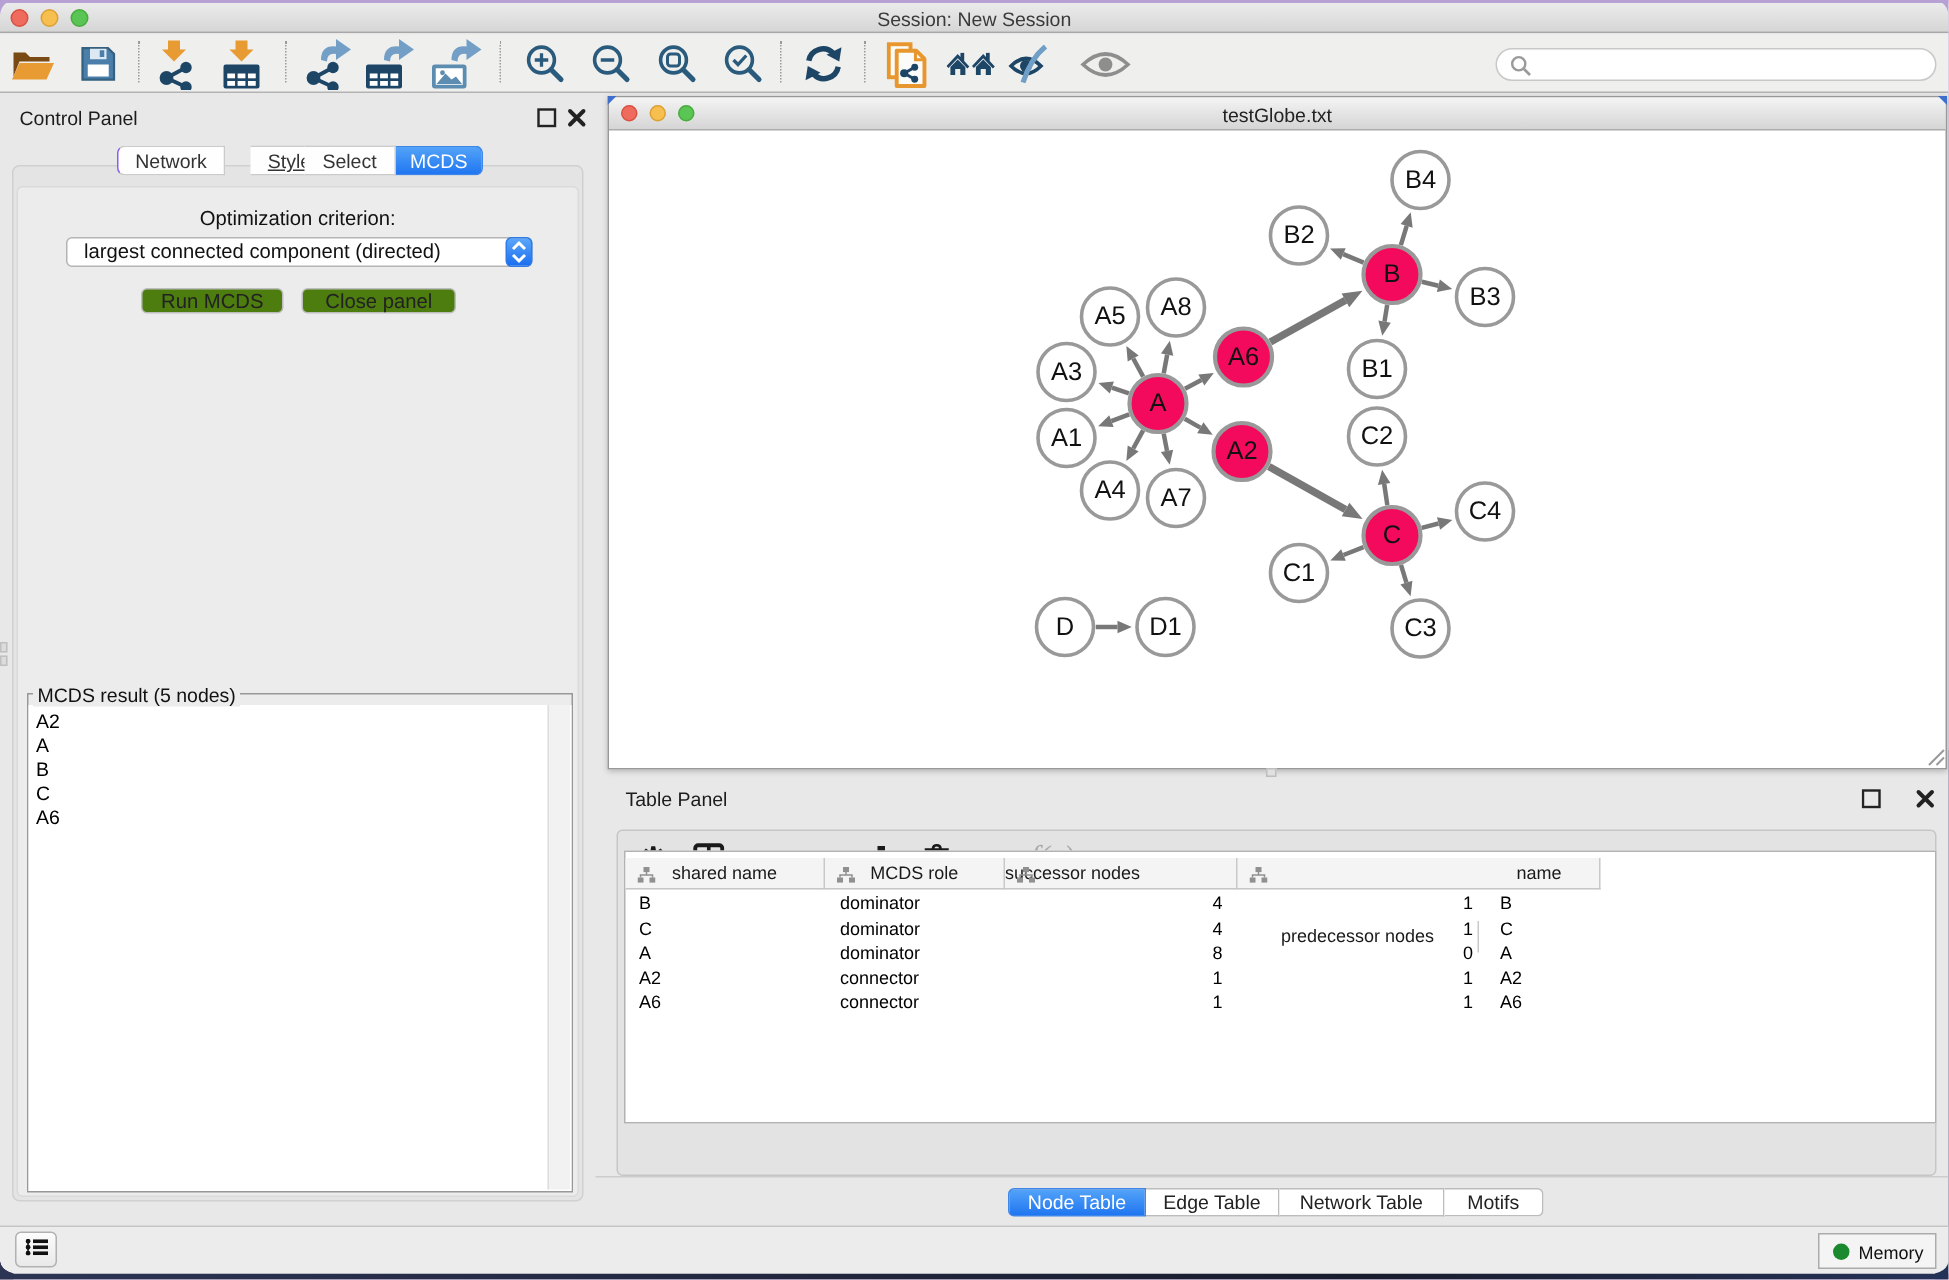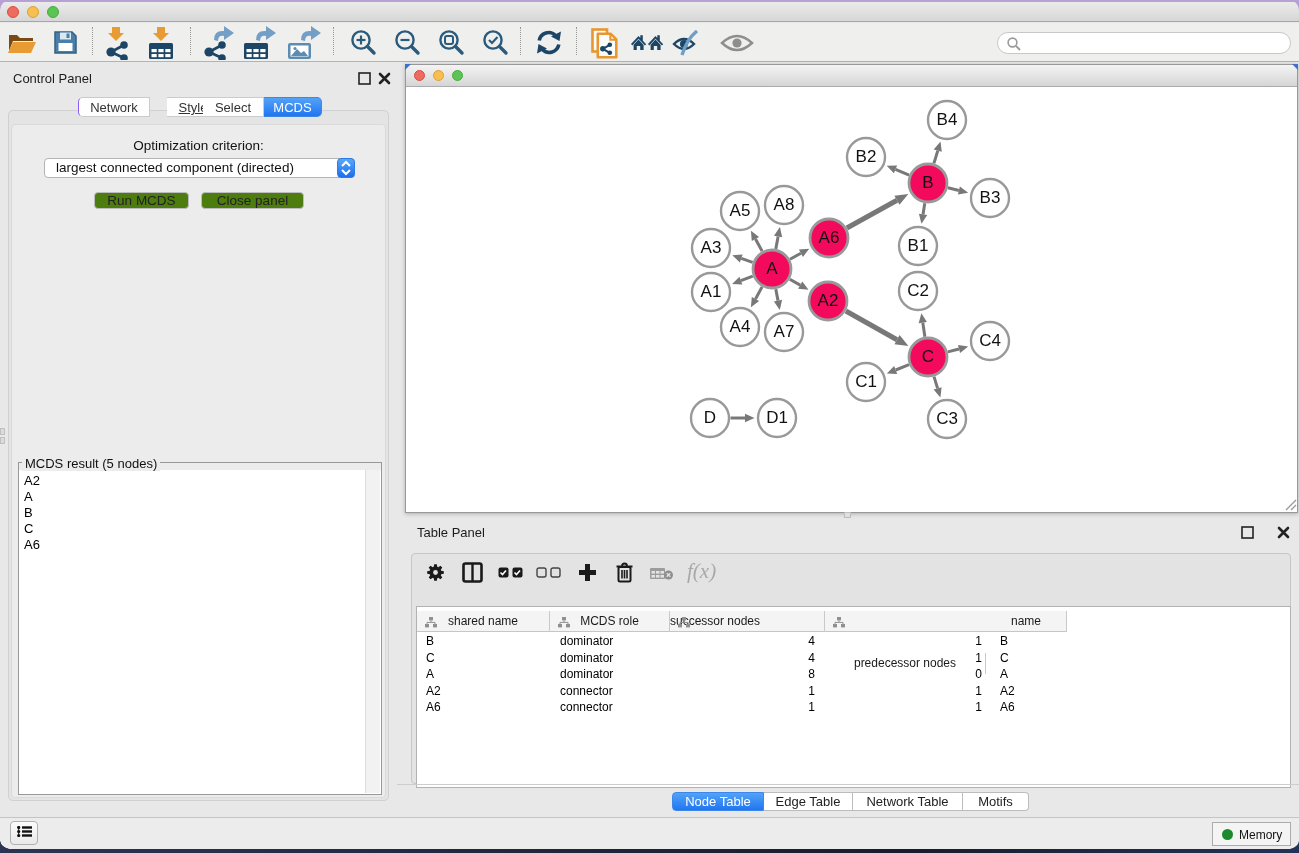--- a/index.html
+++ b/index.html
@@ -18,20 +18,21 @@
 .btab{top:792px;height:19px;background:#fff;border:1px solid #bcbcbc;border-left:none;color:#222;text-align:center;line-height:18px;}
 .btabsel{background:linear-gradient(#53a3f8,#2076f1);color:#fff;border-color:#3e86e8;}
 </style></head><body>
 <div class="abs navybot"></div>
 <div class="abs win"></div>
 
 <div class="abs titlebar">
  <div class="tl" style="left:7px;top:4px;background:#ef6b5e;border:1px solid #d8503f;"></div>
  <div class="tl" style="left:27px;top:4px;background:#f6bf50;border:1px solid #dda033;"></div>
  <div class="tl" style="left:47px;top:4px;background:#5ac454;border:1px solid #46ad3b;"></div>
+ <div class="abs" style="width:100%;text-align:center;top:3px;color:#3a3a3a;">Session: New Session</div>
 </div>
 <div class="abs toolbar"></div>
 
 <svg class="abs" style="left:7px;top:31px" width="30" height="24" viewBox="0 0 30 24">
 <path d="M2 4 L10 4 L13 7 L26 7 L26 10 L6 10 L2 20 Z" fill="#7a4a14"></path>
 <path d="M6 11 L29 11 L24 22 L1 22 Z" fill="#e89a33"></path>
 </svg>
 <svg class="abs" style="left:53px;top:30px" width="25" height="25" viewBox="0 0 25 25">
 <path d="M2 2 L19 2 L23 6 L23 23 L2 23 Z" fill="#4a7fab" stroke="#34617f" stroke-width="1.5"></path>
 <rect x="7" y="2.5" width="11" height="7" fill="#dce8f2"></rect>
@@ -174,20 +175,21 @@
  <div style="position:absolute;right:1px;top:0;width:15px;height:323px;background:#f2f2f2;border-left:1px solid #dedede;"></div>
  <div style="padding:3px 0 0 5px;line-height:16px;color:#000;">A2<br>A<br>B<br>C<br>A6</div>
 </div>
 <div class="abs" style="left:22px;top:456px;background:#ececec;padding:0 3px;color:#111;">MCDS result (5 nodes)</div>
 
 <div class="abs" style="left:405px;top:64px;width:893px;height:449px;background:#fff;border:1px solid #989898;box-shadow:0 1px 4px rgba(0,0,0,.25);"></div>
 <div class="abs" style="left:406px;top:65px;width:891px;height:22px;background:linear-gradient(#f4f4f4,#d5d5d5);border-bottom:1px solid #ababab;">
   <div class="tl" style="left:8px;top:5px;width:11px;height:11px;background:#ef6b5e;border:1px solid #d8503f;"></div>
   <div class="tl" style="left:27px;top:5px;width:11px;height:11px;background:#f6bf50;border:1px solid #dda033;"></div>
   <div class="tl" style="left:46px;top:5px;width:11px;height:11px;background:#5ac454;border:1px solid #46ad3b;"></div>
+  <div class="abs" style="width:100%;text-align:center;top:4px;color:#222;">testGlobe.txt</div>
 </div>
 <svg class="abs" style="left:405px;top:64px" width="6" height="6">
     <path d="M0 0 L6 0 L0 6 Z" fill="#3f6fcc"></path>
   </svg>
 <svg class="abs" style="left:1292px;top:64px" width="6" height="6">
     <path d="M0 0 L6 0 L6 6 Z" fill="#3f6fcc"></path>
   </svg>
 <svg class="abs" style="left:406px;top:87px" width="891" height="423" viewBox="0 0 891 423">
 
 <line x1="356.1" y1="164.1" x2="349.5" y2="152.0" stroke="#787878" stroke-width="3"></line>
@@ -324,21 +326,21 @@
       <rect x="6" y="4" width="3.5" height="2.6"></rect>
       <rect x="10.5" y="4" width="3.5" height="2.6"></rect>
 <rect x="1.5" y="8" width="3.5" height="2.6"></rect>
       <rect x="6" y="8" width="3.5" height="2.6"></rect>
       <rect x="10.5" y="8" width="3.5" height="2.6"></rect>
 </g>
     <circle cx="18.5" cy="8" r="4.5" fill="#8f8f8f"></circle>
 <path d="M16.7 6.2 L20.3 9.8 M20.3 6.2 L16.7 9.8" stroke="#e3e3e3" stroke-width="1.3"></path>
   </svg>
 <div class="abs" style="left:687px;top:559px;font-family:'Liberation Serif',serif;font-style:italic;font-size:21px;color:#a9a9a9;">f(x)</div>
-<div class="abs" style="left:416px;top:606px;width:875px;height:182px;background:#fff;border:1px solid #b2b2b2;">
+<div class="abs" style="left:416px;top:567px;width:875px;height:182px;background:#fff;border:1px solid #b2b2b2;">
 <div style="position:absolute;left:0;top:4px;width:650px;height:21px;background:#f4f4f4;border-bottom:1px solid #c6c6c6;"></div>
 <div style="position:absolute;left:0px;top:4px;width:133px;height:21px;border-right:1px solid #c9c9c9;font-size:12px;color:#1a1a1a;text-align:center;line-height:21px;">shared name</div>
 <div style="position:absolute;left:8px;top:9px;"><svg width="12" height="11" viewBox="0 0 12 11">
         <g fill="#909090">
           <rect x="4" y="0" width="4" height="3.4"></rect>
           <rect x="0" y="7" width="4" height="3.4"></rect>
           <rect x="8" y="7" width="4" height="3.4"></rect>
           <path d="M6 3.4 L6 5.4 M2 7 L2 5.4 L10 5.4 L10 7" stroke="#909090" fill="none" stroke-width="1"></path>
         </g>
       </svg></div>

